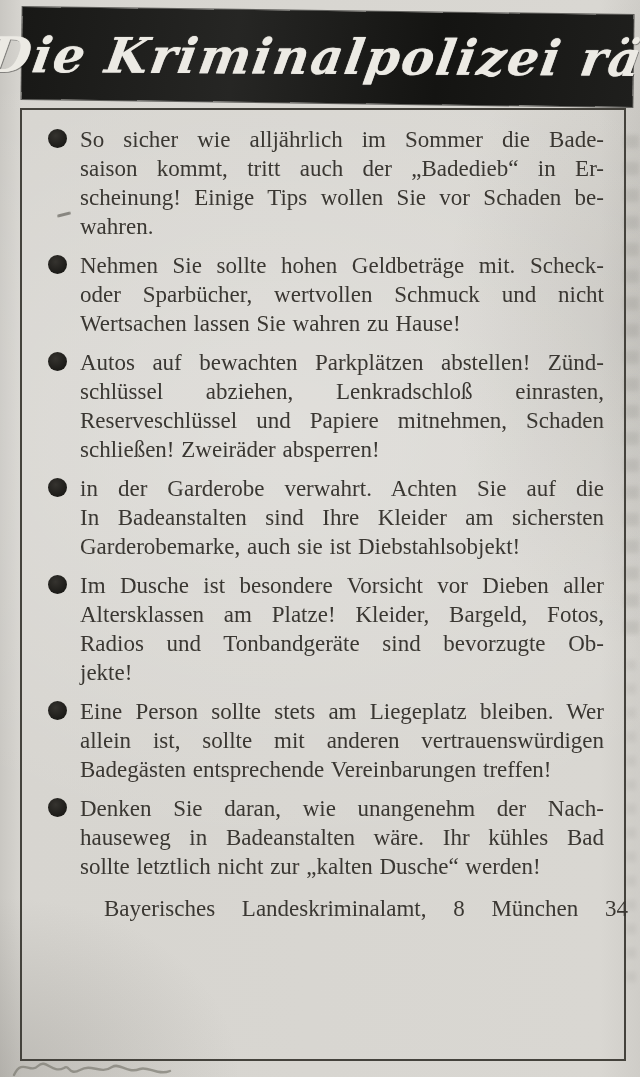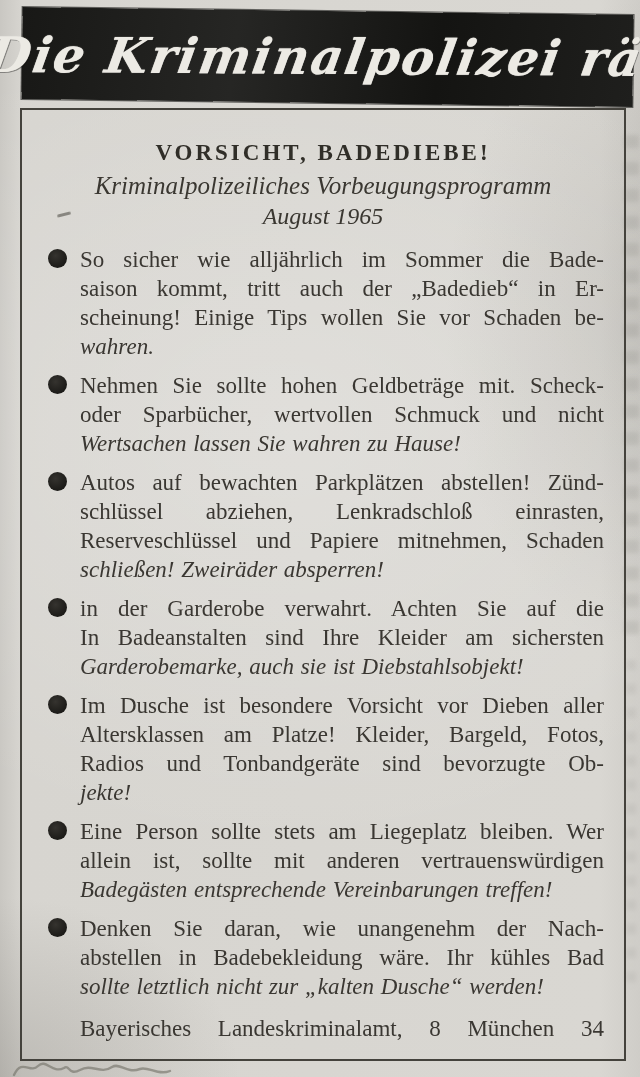--- a/index.html
+++ b/index.html
@@ -57,24 +57,24 @@
     flex:0 0 auto;width:19px;height:19px;border-radius:50%;
     background:radial-gradient(circle at 40% 35%, #35332f, #1c1b18 70%);
     margin:4px 13px 0 0;
   }
   .txt{ width:524px;color:#3a3732; }
   .ln{
     font-size:23px;line-height:29px;
     text-align:justify;text-align-last:justify;
     word-spacing:1px;white-space:normal;
   }
-  .ln.end{ text-align-last:left;font-style:italic; }
+  .ln.end{ text-align-last:left; }
 
   .footer-line{
-    margin:13px 0 0 58px;width:524px;
+    margin:13px 0 0 82px;width:524px;
     font-size:23px;line-height:29px;color:#3a3732;
     text-align:justify;text-align-last:justify;word-spacing:2px;
   }
 
   
   .ghost-right{
     position:absolute;right:1px;top:135px;width:15px;height:500px;
     background:repeating-linear-gradient(to bottom,
       rgba(95,93,86,0.30) 0 13px, rgba(95,93,86,0.03) 13px 27px);
     filter:blur(2px);opacity:0.45;
@@ -96,25 +96,20 @@
 <body>
 
 <div class="page">
 
   <div class="banner">
     <div class="banner-text">Die Kriminalpolizei rät</div>
   </div>
 
   <div class="frame">
 
-    <div class="head">
-      <div class="title">VORSICHT, BADEDIEBE!</div>
-      <div class="subtitle">Kriminalpolizeiliches Vorbeugungsprogramm</div>
-      <div class="date">August 1965</div>
-    </div>
 
     <div class="bullets">
 
       <div class="item">
         <span class="dot"></span>
         <div class="txt">
           <div class="ln">So sicher wie alljährlich im Sommer die Bade-</div>
           <div class="ln">saison kommt, tritt auch der „Badedieb“ in Er-</div>
           <div class="ln">scheinung! Einige Tips wollen Sie vor Schaden be-</div>
           <div class="ln end">wahren.</div>
@@ -165,21 +160,21 @@
           <div class="ln">Eine Person sollte stets am Liegeplatz bleiben. Wer</div>
           <div class="ln">allein ist, sollte mit anderen vertrauenswürdigen</div>
           <div class="ln end">Badegästen entsprechende Vereinbarungen treffen!</div>
         </div>
       </div>
 
       <div class="item">
         <span class="dot"></span>
         <div class="txt">
           <div class="ln">Denken Sie daran, wie unangenehm der Nach-</div>
-          <div class="ln">abstellen in Badebekleidung wäre. Ihr kühles Bad</div>
+          <div class="ln">hauseweg in Badeanstalten wäre. Ihr kühles Bad</div>
           <div class="ln end">sollte letztlich nicht zur „kalten Dusche“ werden!</div>
         </div>
       </div>
 
     </div>
 
     <div class="footer-line">Bayerisches Landeskriminalamt, 8 München 34</div>
   </div>
 
   <div class="ghost-right"></div>

